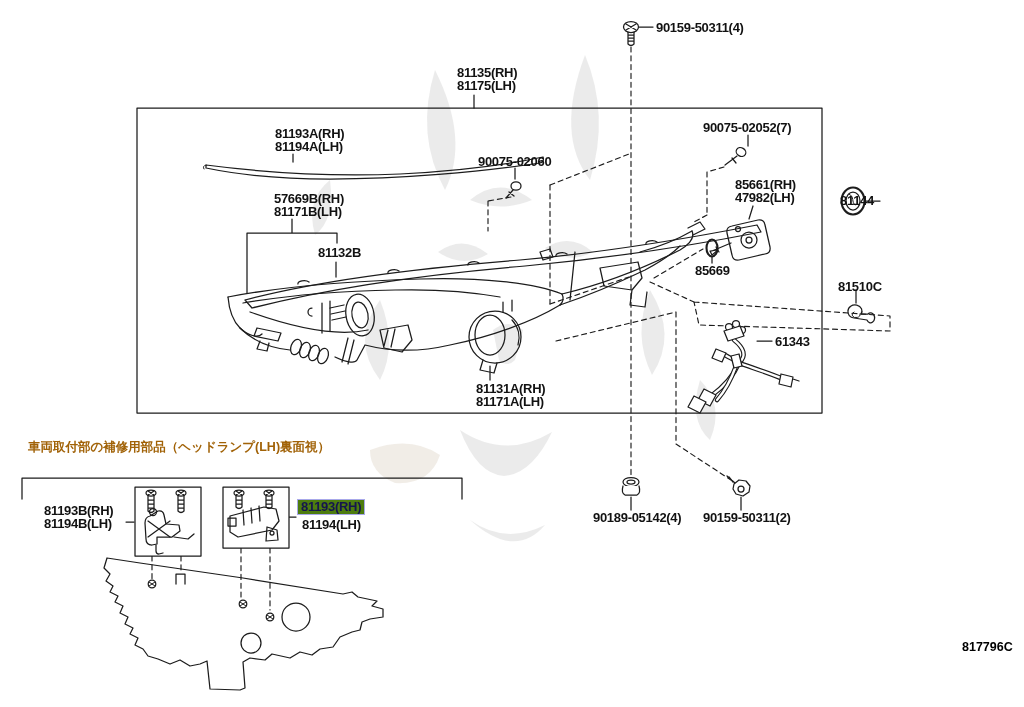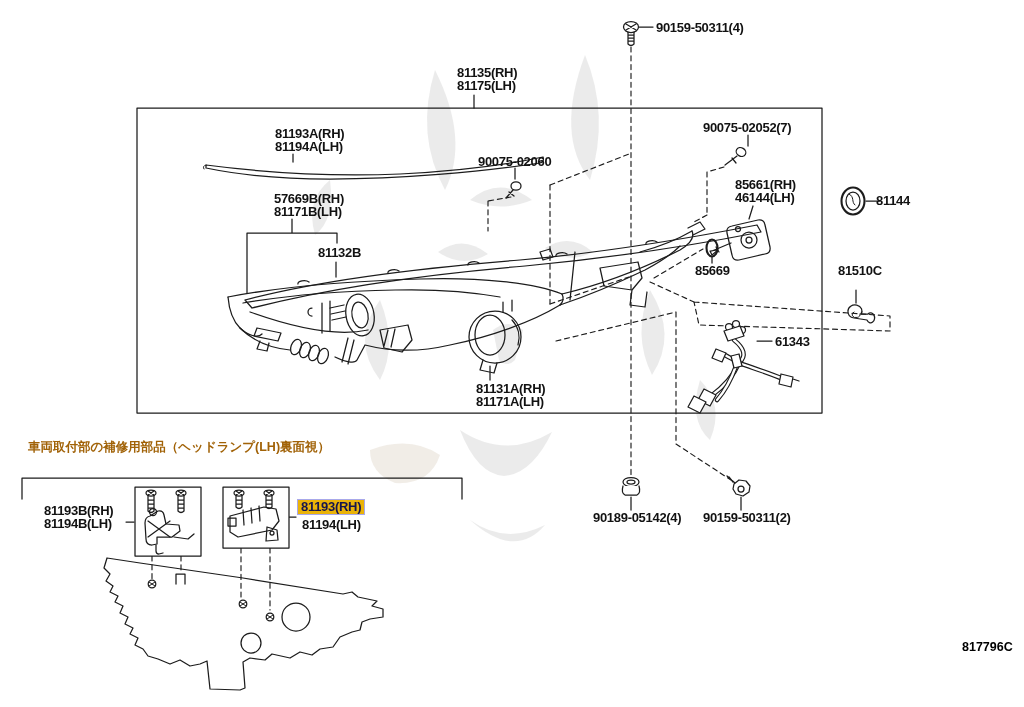--- a/index.html
+++ b/index.html
@@ -13,21 +13,21 @@
   svg .wfill{fill:#fff}
   svg .wm{fill:#dadada;stroke:none;opacity:.55}
   svg .wm2{fill:#e6dfd3;stroke:none;opacity:.55}
   svg .tubeo{stroke-width:4.6}
   svg .tubei{stroke:#fff;stroke-width:2.3}
   .plabel{position:absolute;font:bold 13px/13px "Liberation Sans",sans-serif;
           letter-spacing:-0.3px;color:#121212;white-space:nowrap}
   .note{position:absolute;white-space:nowrap;color:#a16207}
   .note-jp{font:bold 12.5px/15px "Liberation Sans",sans-serif}
   .note-en{font:12.5px/15px "Liberation Sans",sans-serif}
-  .hl{background:#eab308;border:1px solid #a8a8ea;color:#15154e;padding:0 3px 1px 3px}
+  .hl{background:#4d7c0f;border:1px solid #a8a8ea;color:#15154e;padding:0 3px 1px 3px}
   .doccode{font:bold 12.5px/13px "Liberation Sans",sans-serif}
 </style>
 </head>
 <body>
 
 <div id="stage">
 
 <svg width="1024" height="707" viewBox="0 0 1024 707">
 
   <g>
@@ -254,27 +254,27 @@
 <div class="plabel" style="left:274px;top:192px">57669B(RH)</div>
 <div class="plabel" style="left:274px;top:205px">81171B(LH)</div>
 
 <div class="plabel" style="left:318px;top:246px">81132B</div>
 
 <div class="plabel" style="left:478px;top:155px">90075-02060</div>
 
 <div class="plabel" style="left:703px;top:121px">90075-02052(7)</div>
 
 <div class="plabel" style="left:735px;top:178px">85661(RH)</div>
-<div class="plabel" style="left:735px;top:191px">46144(LH)</div>
+<div class="plabel" style="left:735px;top:191px">47982(LH)</div>
 
 <div class="plabel" style="left:695px;top:264px">85669</div>
 
-<div class="plabel" style="left:876px;top:194px">81144</div>
-
-<div class="plabel" style="left:838px;top:264px">81510C</div>
+<div class="plabel" style="left:840px;top:194px">81144</div>
+
+<div class="plabel" style="left:838px;top:280px">81510C</div>
 
 <div class="plabel" style="left:775px;top:335px">61343</div>
 
 <div class="plabel" style="left:476px;top:382px">81131A(RH)</div>
 <div class="plabel" style="left:476px;top:395px">81171A(LH)</div>
 
 <div class="note note-jp" style="left:28px;top:440px">車両取付部の補修用部品（ヘッドランプ(LH)裏面視）</div>
 
 <div class="plabel" style="left:44px;top:504px">81193B(RH)</div>
 <div class="plabel" style="left:44px;top:517px">81194B(LH)</div>

